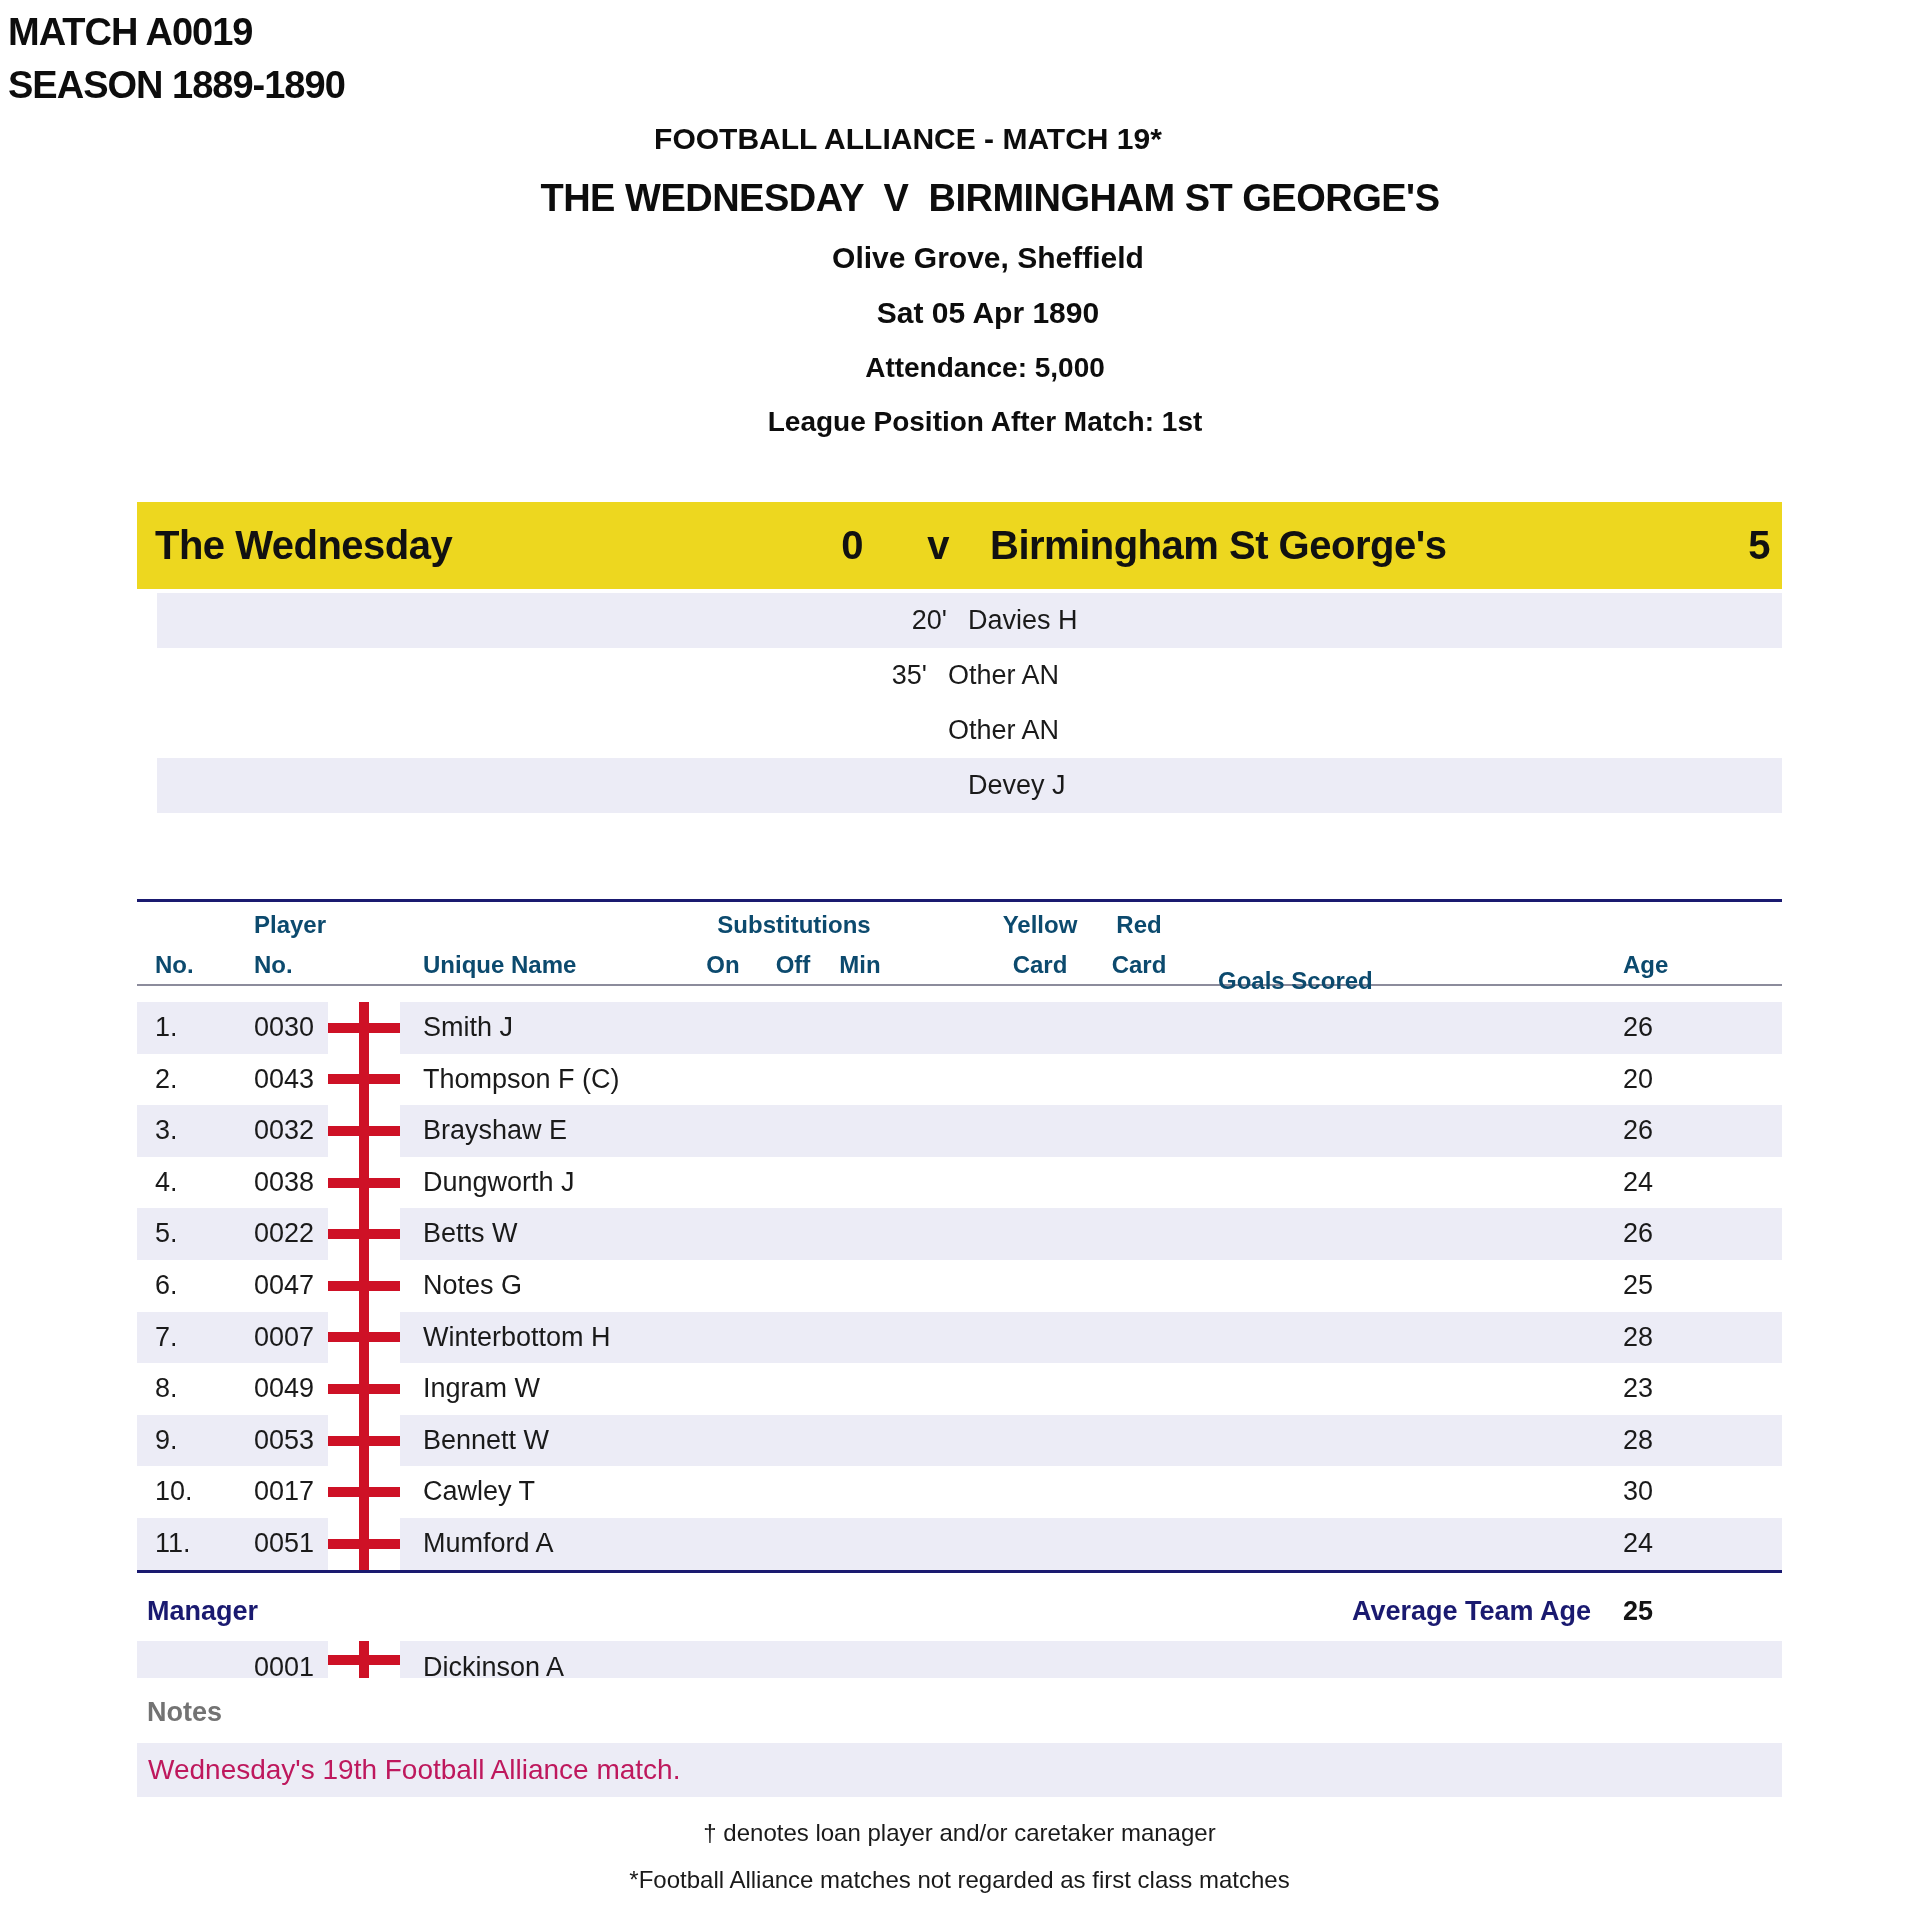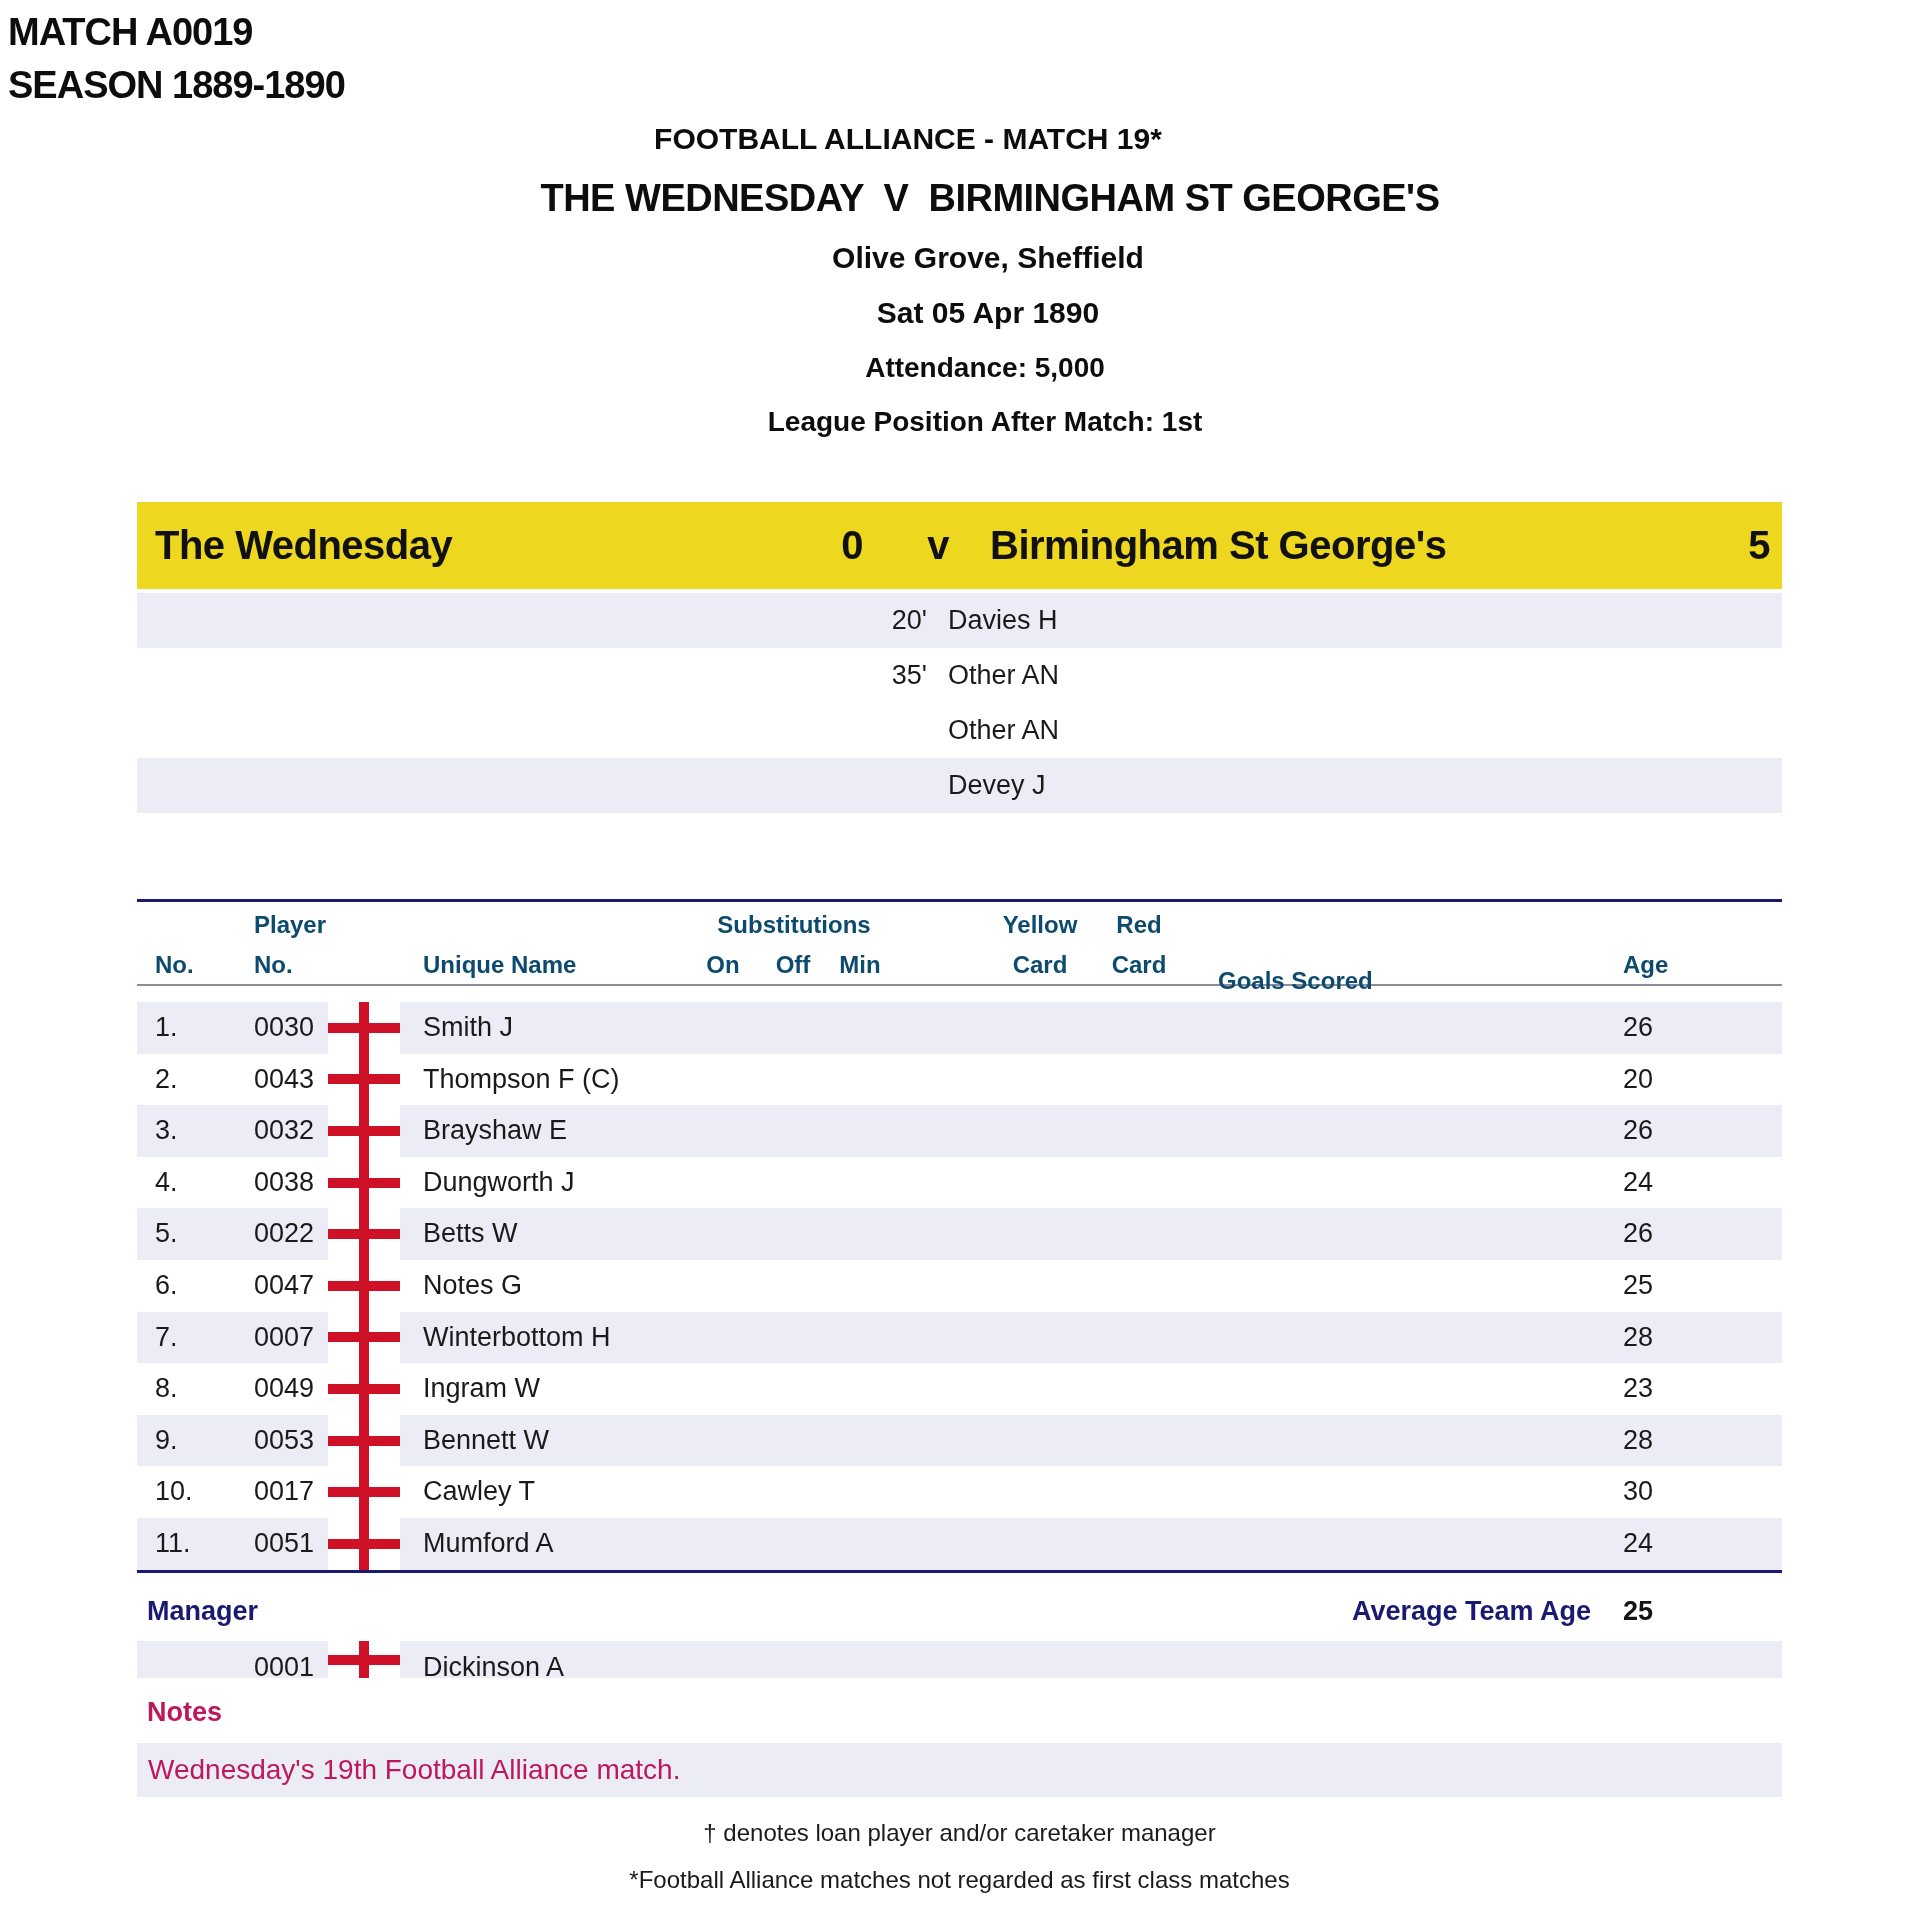--- a/index.html
+++ b/index.html
@@ -28,21 +28,21 @@
   .banner span{position:absolute;top:0;line-height:87px;}
   .b-home{left:18px;}
   .b-home-score{left:600px;width:126px;text-align:right;}
   .b-v{left:771px;width:60px;text-align:center;}
   .b-away{left:853px;}
   .b-away-score{right:12px;}
 
   
   .goals{left:137px;top:593px;width:1645px;}
   .goal-row{position:relative;height:55px;line-height:55px;font-size:27px;color:#1a1a1a;}
-  .goal-row.lav{background:#ECECF6;}
+  .goal-row.lav{background:#ECECF6;margin-left:20px;}
   .goal-min{position:absolute;left:600px;width:190px;text-align:right;}
   .goal-name{position:absolute;left:811px;}
 
   
   .rule{left:137px;width:1645px;}
   .rule-top{top:899px;height:3px;background:#1A1A70;}
   .rule-mid{top:984px;height:2px;background:#8C8C9C;}
   .rule-bottom{top:1570px;height:3px;background:#1A1A70;}
 
   
@@ -76,21 +76,21 @@
   .flag .bar-h{position:absolute;left:0;top:50%;margin-top:-5px;width:100%;height:10px;background:#CE1126;}
 
   
   .mgr-label-row{left:137px;top:1594px;width:1645px;height:34px;line-height:34px;font-size:27px;font-weight:bold;color:#1A1A70;}
   .mgr-label{position:absolute;left:10px;}
   .avg-label{position:absolute;right:191px;}
   .avg-value{position:absolute;left:1486px;color:#141414;}
   .mgr-row{left:137px;top:1641px;width:1645px;height:37px;line-height:53px;font-size:27px;color:#1a1a1a;background:#ECECF6;position:absolute;}
 
   
-  .notes-label{left:147px;top:1696px;font-size:27px;font-weight:bold;color:#be185d;line-height:32px;}
+  .notes-label{left:147px;top:1696px;font-size:27px;font-weight:bold;color:#737373;line-height:32px;}
   .notes-row{left:137px;top:1743px;width:1645px;height:54px;line-height:54px;background:#ECECF6;font-size:28px;color:#be185d;}
   .notes-text{margin-left:11px;}
 
   
   .footnote{left:137px;width:1645px;text-align:center;font-size:24px;color:#1a1a1a;line-height:28px;}
   .fn1{top:1819px;}
   .fn2{top:1866px;}
 </style>
 </head>
 <body>

